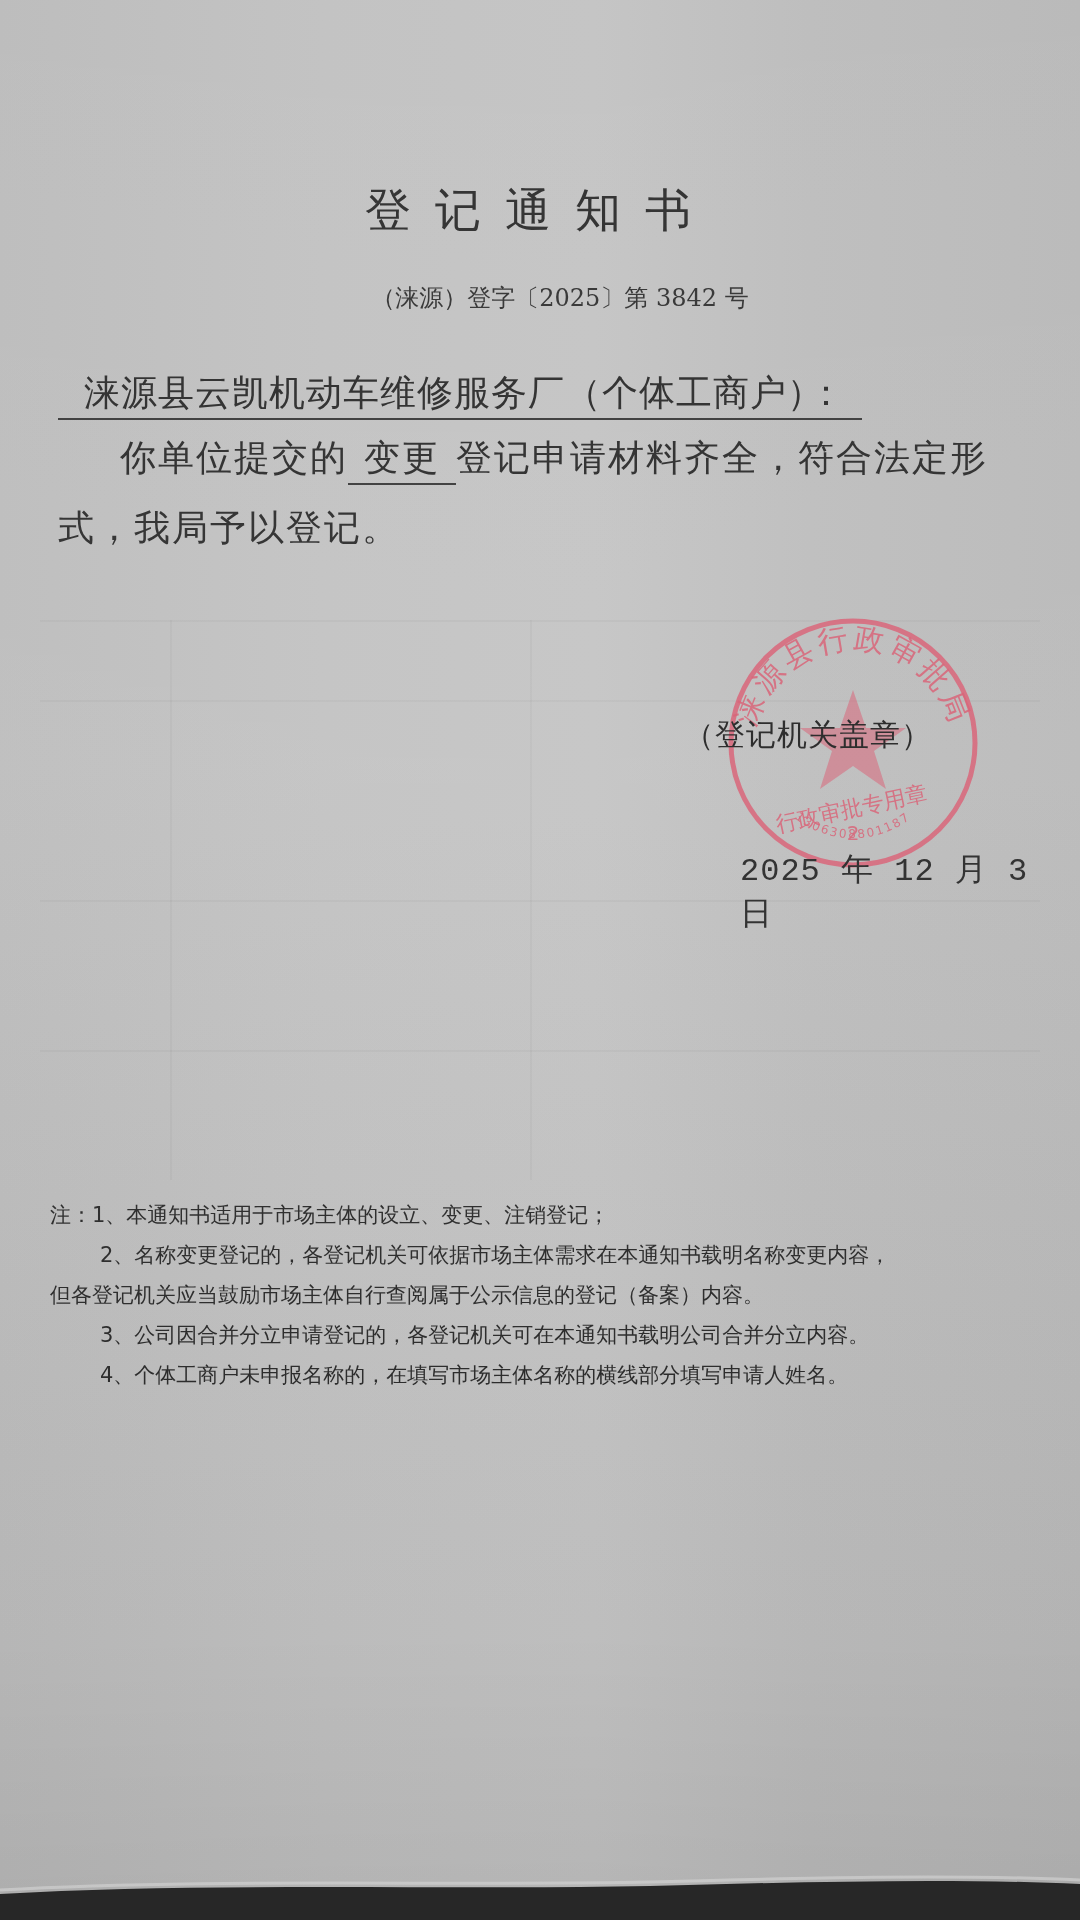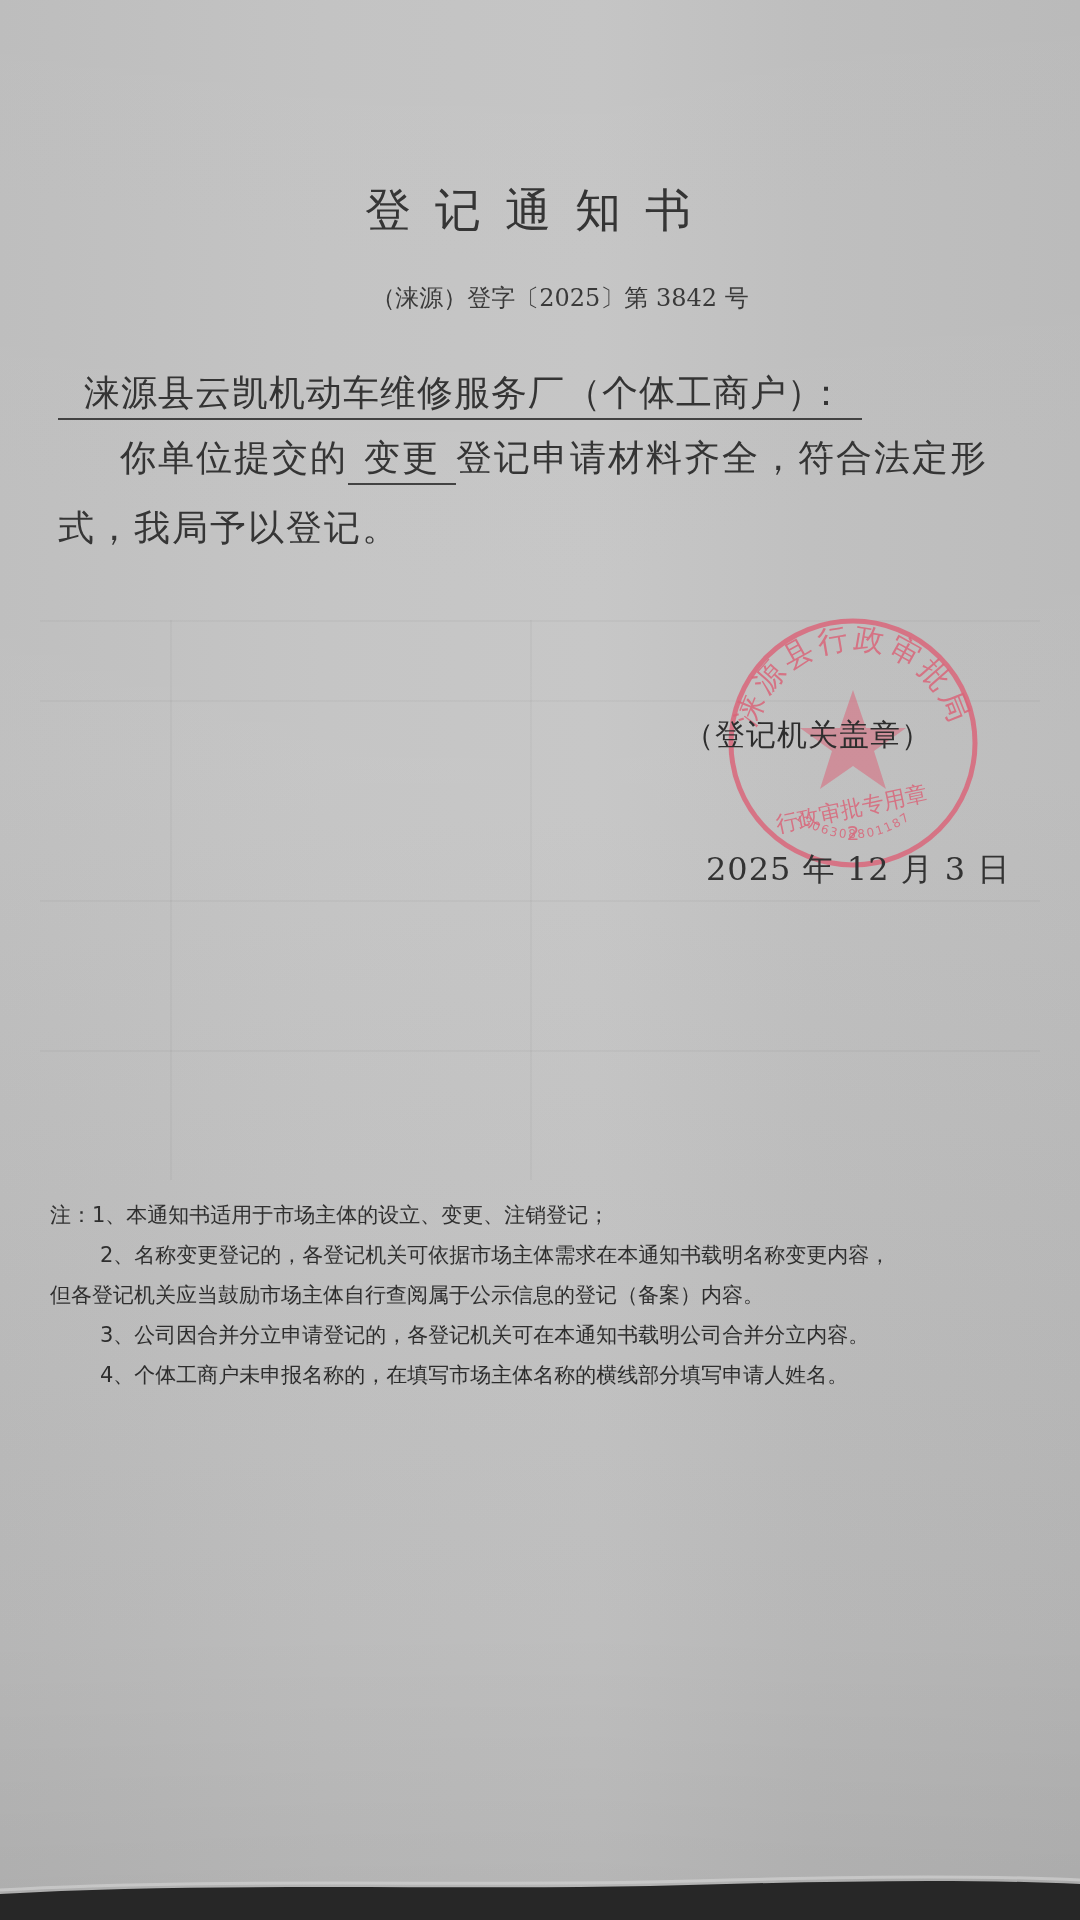--- a/index.html
+++ b/index.html
@@ -40,22 +40,23 @@
   .body2 {
     position: absolute; top: 498px; left: 58px; font-size: 36px; line-height: 60px;
     font-family: "DejaVu Sans", sans-serif; color: #2c2c2c; letter-spacing: 2px;
   }
   .seal-label {
     position: absolute; top: 715px; left: 684px; font-size: 30px; color: #2e2e2e;
     font-family: "DejaVu Sans", sans-serif; letter-spacing: 1px; z-index: 3;
   }
   .seal { position: absolute; left: 718px; top: 608px; width: 270px; height: 270px; z-index: 2; }
   .date {
-    position: absolute; top: 848px; left: 706px; font-size: 32px; color: #333; z-index: 3;
+    position: absolute; top: 848px; left: 740px; font-size: 32px; color: #333; z-index: 3;
     letter-spacing: 1px;
+    font-family: Liberation Mono, monospace;
   }
   .notes {
     position: absolute; top: 1195px; left: 50px; width: 1010px;
     font-family: "DejaVu Sans", sans-serif; font-size: 21px; line-height: 40px; color: #2a2a2a;
   }
   .notes .indent { padding-left: 50px; }
   .bottom-edge { position: absolute; left: 0; bottom: 0; width: 1080px; height: 60px; }
 </style>
 </head>
 <body>

